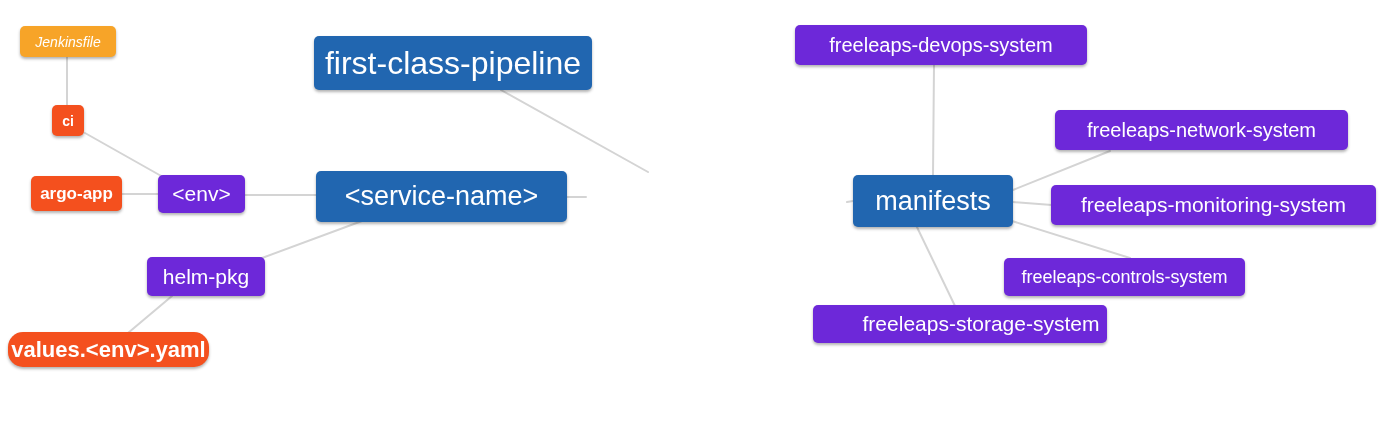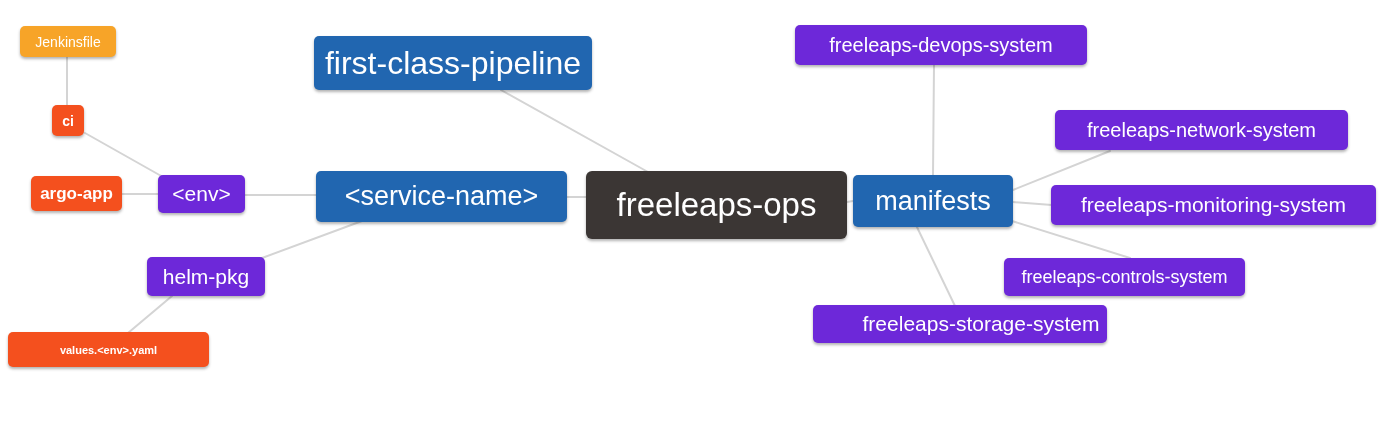--- a/index.html
+++ b/index.html
@@ -40,26 +40,26 @@
     cursor: default;
     user-select: none;
   }
   .node.dark   { background: #3b3634; border-radius: 6px; }
   .node.blue   { background: #2166b0; }
   .node.green  { background: #6d28d9; }
   .node.red    { background: #f4501e; font-weight: bold; }
   .node.orange { background: #f7a428; }
 
   
-  #n-jenkinsfile { left: 20px;  top: 26px;  width: 96px;  height: 31px; font-size: 14px; }
+  #n-jenkinsfile { left: 20px;  top: 26px;  width: 96px;  height: 31px; font-size: 14px; font-style: italic; }
   #n-ci          { left: 52px;  top: 105px; width: 32px;  height: 31px; font-size: 14px; }
   #n-argo-app    { left: 31px;  top: 176px; width: 91px;  height: 35px; font-size: 17px; }
   #n-env         { left: 158px; top: 175px; width: 87px;  height: 38px; font-size: 21px; }
   #n-helm-pkg    { left: 147px; top: 257px; width: 118px; height: 39px; font-size: 21px; }
-  #n-values      { left: 8px;   top: 332px; width: 201px; height: 35px; font-size: 11px; }
+  #n-values      { left: 8px;   top: 332px; width: 201px; height: 35px; font-size: 22px; border-radius: 15px; }
   #n-fcp         { left: 314px; top: 36px;  width: 278px; height: 54px; font-size: 32px; }
   #n-service     { left: 316px; top: 171px; width: 251px; height: 51px; font-size: 27px; }
   #n-root        { left: 586px; top: 171px; width: 261px; height: 68px; font-size: 33px; }
   #n-manifests   { left: 853px; top: 175px; width: 160px; height: 52px; font-size: 27px; }
   #n-devops      { left: 795px; top: 25px;  width: 292px; height: 40px; font-size: 20px; }
   #n-network     { left: 1055px; top: 110px; width: 293px; height: 40px; font-size: 20px; }
   #n-monitoring  { left: 1051px; top: 185px; width: 325px; height: 40px; font-size: 21px; }
   #n-controls    { left: 1004px; top: 258px; width: 241px; height: 38px; font-size: 18px; }
   #n-storage     { left: 813px;  top: 305px; width: 294px; height: 38px; font-size: 21px; padding-left: 42px; }
 </style>
@@ -94,21 +94,20 @@
   <div id="n-env" class="node green">&lt;env&gt;</div>
 
   <div id="n-helm-pkg" class="node green">helm-pkg</div>
 
   <div id="n-values" class="node red">values.&lt;env&gt;.yaml</div>
 
   <div id="n-fcp" class="node blue">first-class-pipeline</div>
 
   <div id="n-service" class="node blue">&lt;service-name&gt;</div>
 
-  <div id="n-root" class="node dark">freeleaps-ops</div>
 
   <div id="n-manifests" class="node blue">manifests</div>
 
   <div id="n-devops" class="node green">freeleaps-devops-system</div>
 
   <div id="n-network" class="node green">freeleaps-network-system</div>
 
   <div id="n-monitoring" class="node green">freeleaps-monitoring-system</div>
 
   <div id="n-controls" class="node green">freeleaps-controls-system</div>

